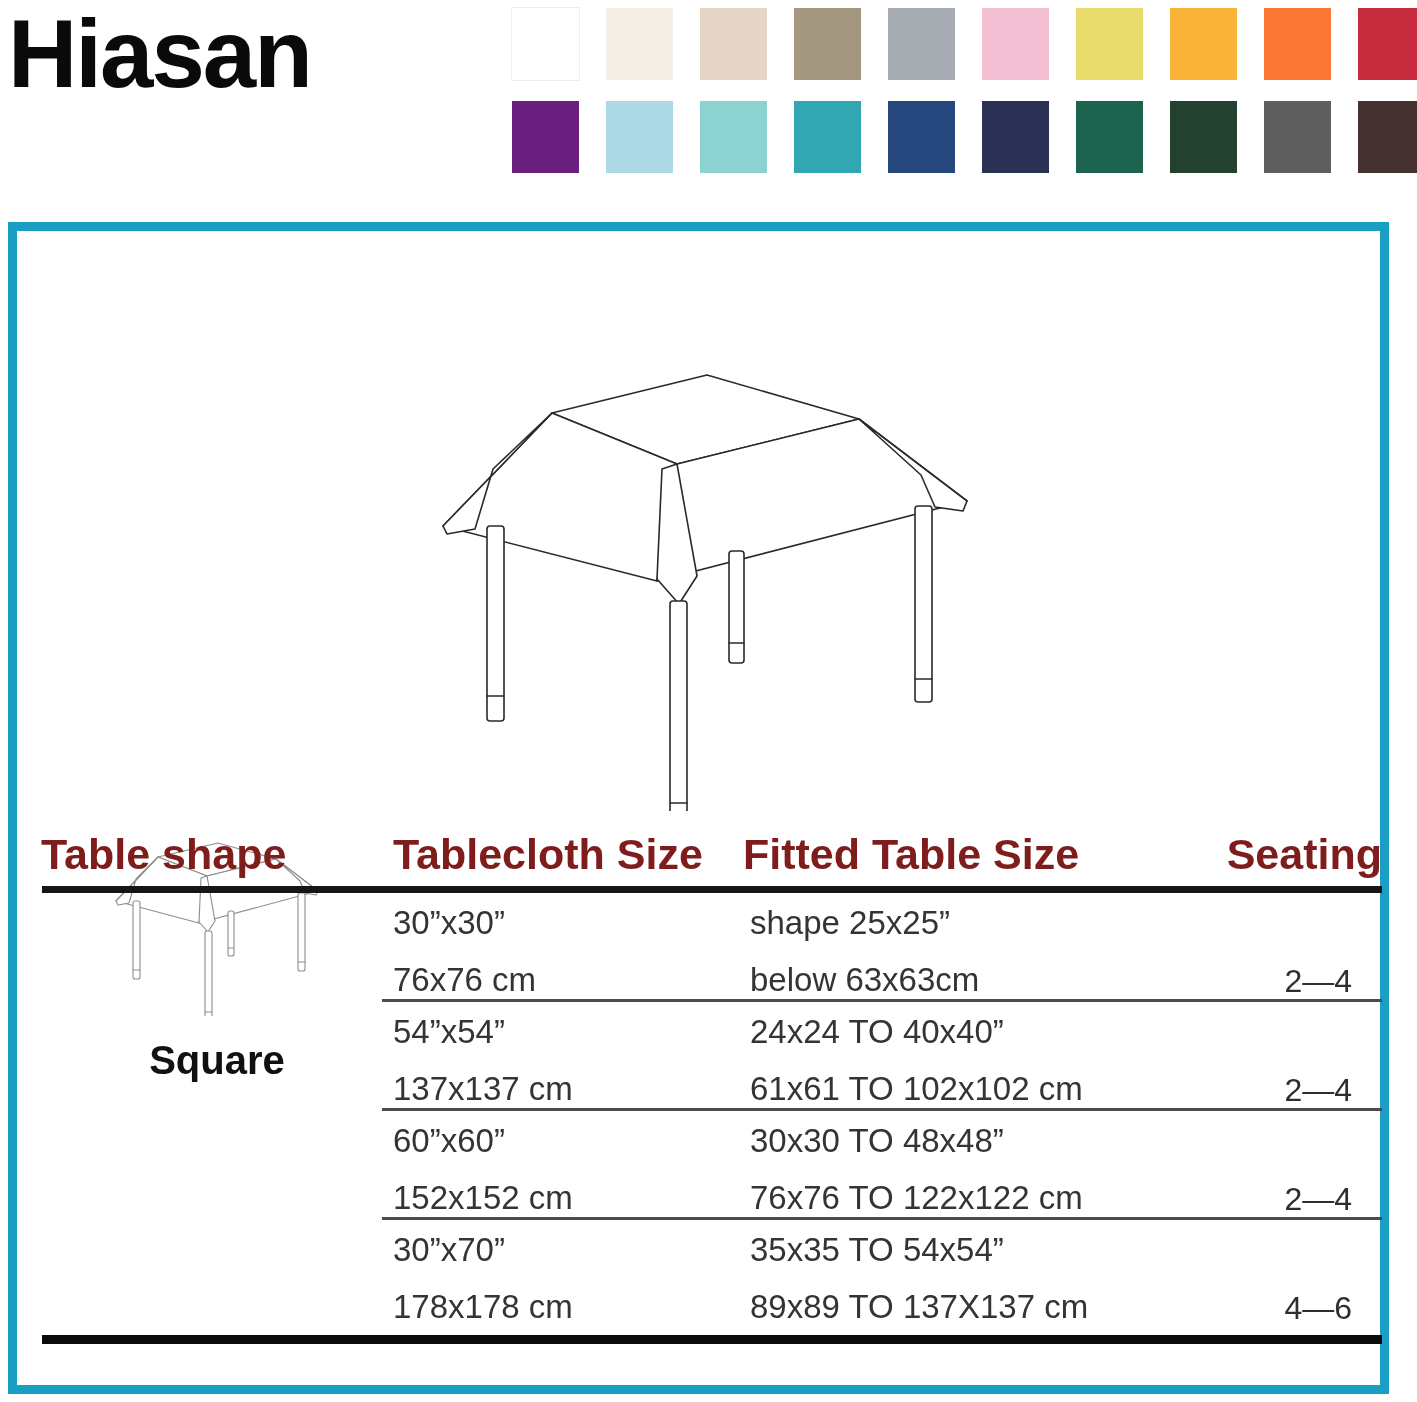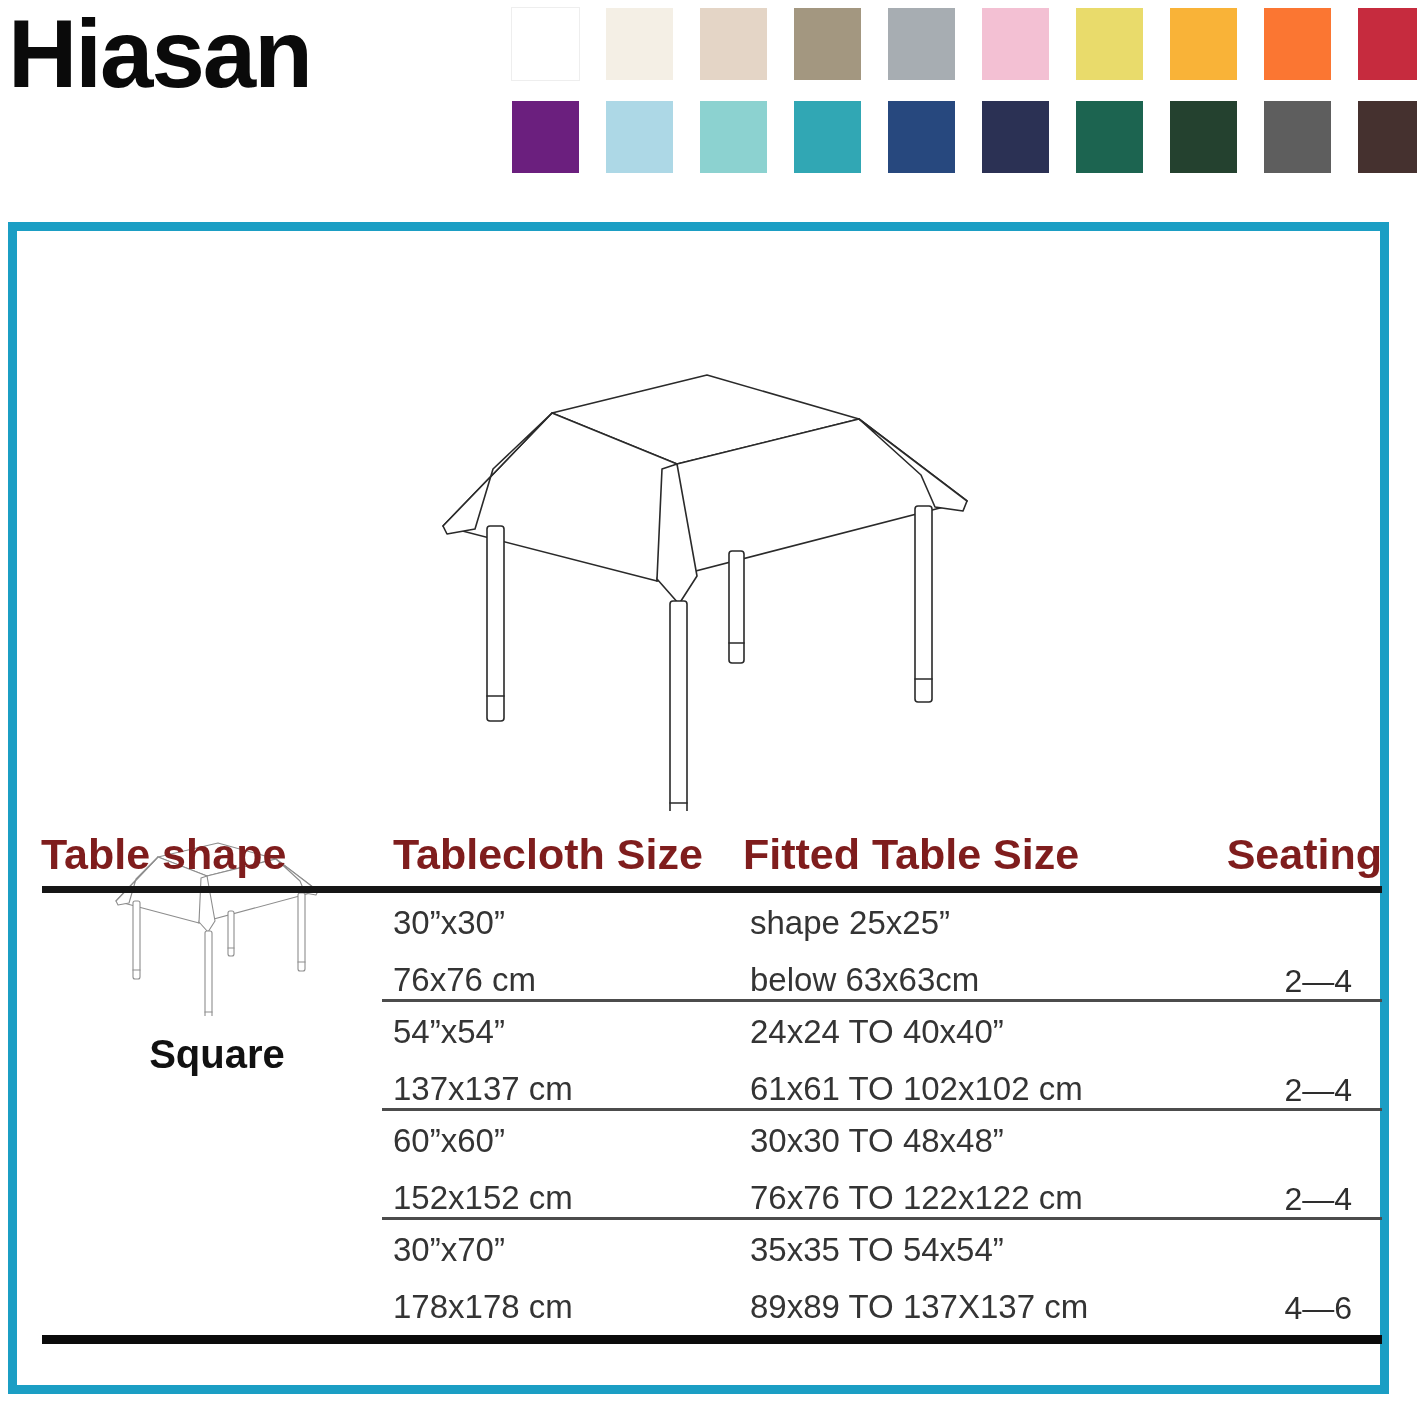--- a/index.html
+++ b/index.html
@@ -157,21 +157,21 @@
     height: 270px;
     text-align: center;
   }
   #shape-icon {
     width: 230px;
     height: 185px;
     margin: 0 auto;
     display: block;
   }
   #shape-caption {
-    margin-top: 16px;
+    margin-top: 22px;
     font-size: 40px;
     font-weight: 700;
     color: #111111;
     font-family: "Liberation Sans", sans-serif;
   }
 </style>
 </head>
 <body>
 
 <div id="brand-header">

